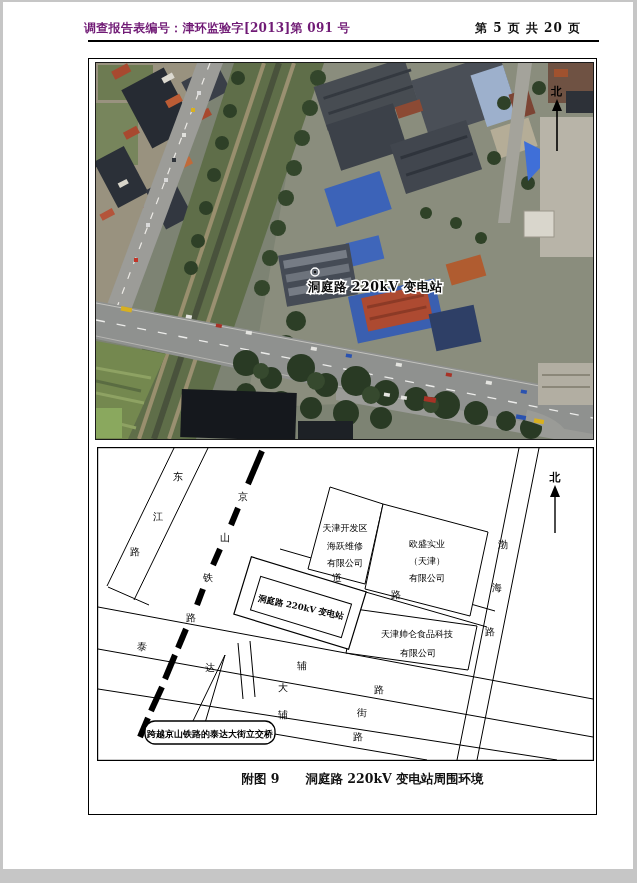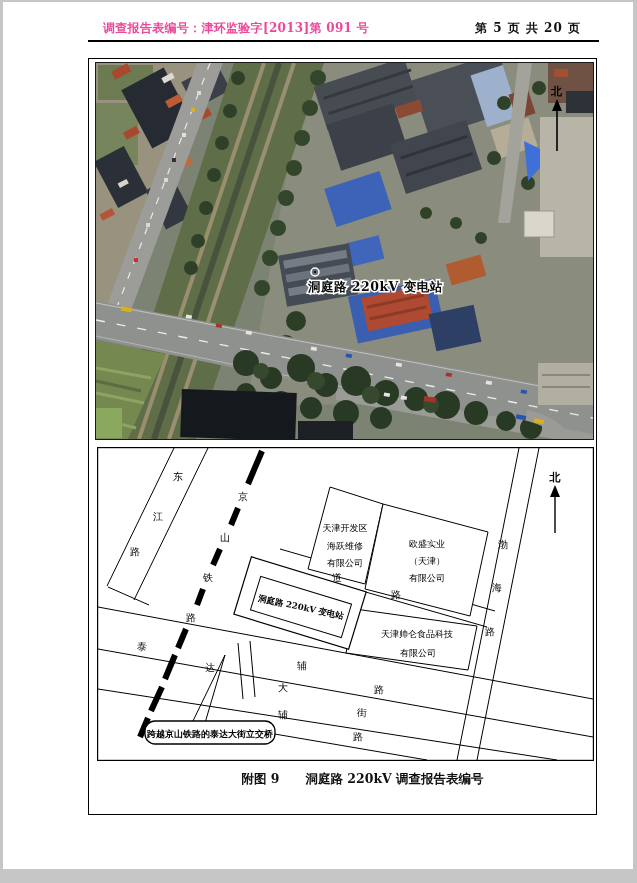--- a/index.html
+++ b/index.html
@@ -7,22 +7,22 @@
     width:637px;height:883px;position:relative;
     background:#c6c6c6;
     font-family:"DejaVu Serif", serif;
     overflow:hidden;
   }
   .page{
     position:absolute;left:3px;top:2px;width:630px;height:867px;
     background:#ffffff;
   }
   .hdr-left{
-    position:absolute;left:100px;top:18px;width:330px;
-    font-size:12px;font-weight:600;color:#ec4899;letter-spacing:.3px;
+    position:absolute;left:81px;top:18px;width:330px;
+    font-size:12px;font-weight:600;color:#701a75;letter-spacing:.3px;
     white-space:nowrap;
   }
   .hdr-right{
     position:absolute;right:52px;top:18px;
     font-size:12px;font-weight:600;color:#111;letter-spacing:1px;
     white-space:nowrap;
     margin-left:24px;
   }
   .hdr-rule{
     position:absolute;left:85px;top:38px;width:511px;height:0;
@@ -334,17 +334,17 @@
 
         <g>
           <text x="458" y="34" text-anchor="middle" class="north-txt">北</text>
           <polygon points="458,38 453,50 463,50" fill="#000"></polygon>
           <line x1="458" y1="48" x2="458" y2="86" stroke="#000" stroke-width="1.4"></line>
         </g>
       </svg>
     </div>
 
     <div class="caption">
-      <span>附图 9</span><span class="gap"></span><span>洞庭路 220kV 调查报告表编号</span>
+      <span>附图 9</span><span class="gap"></span><span>洞庭路 220kV 变电站周围环境</span>
     </div>
 
   </div>
 </div>
 
 </body></html>

